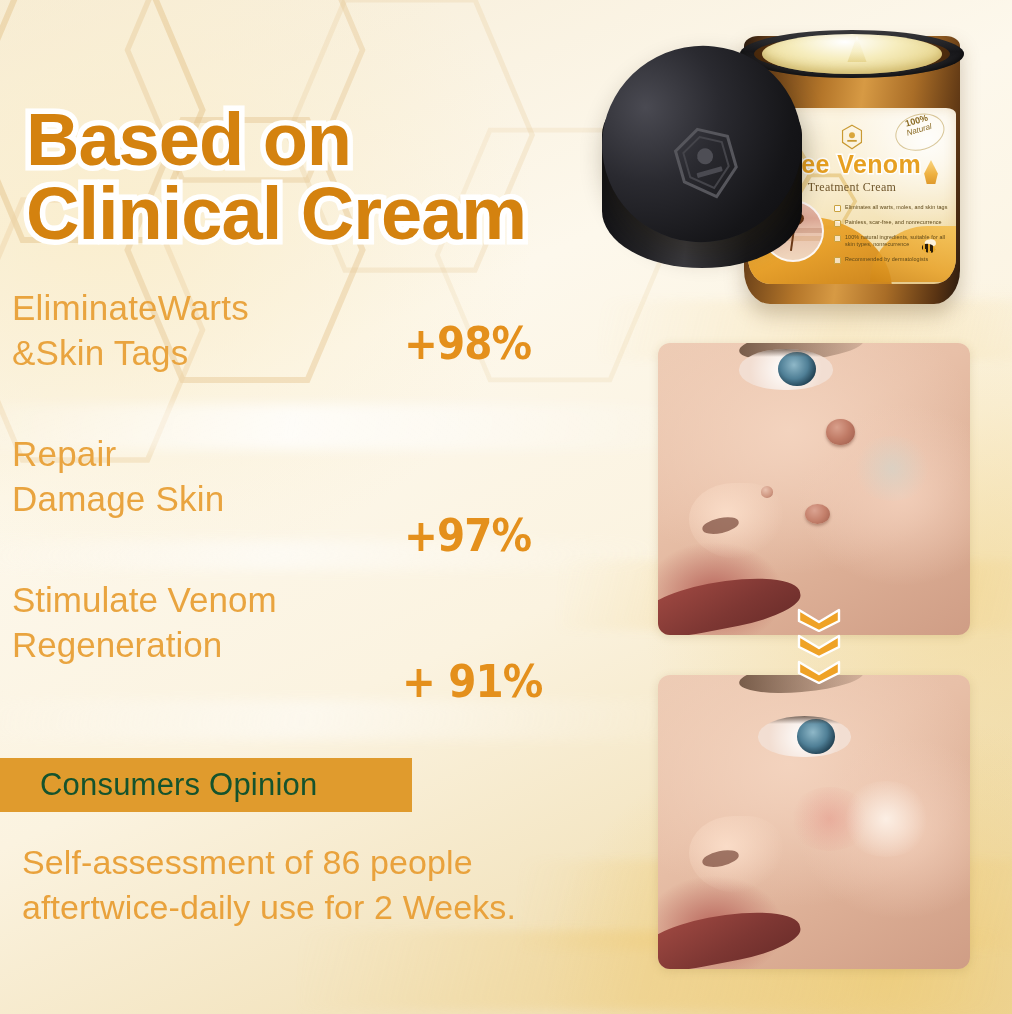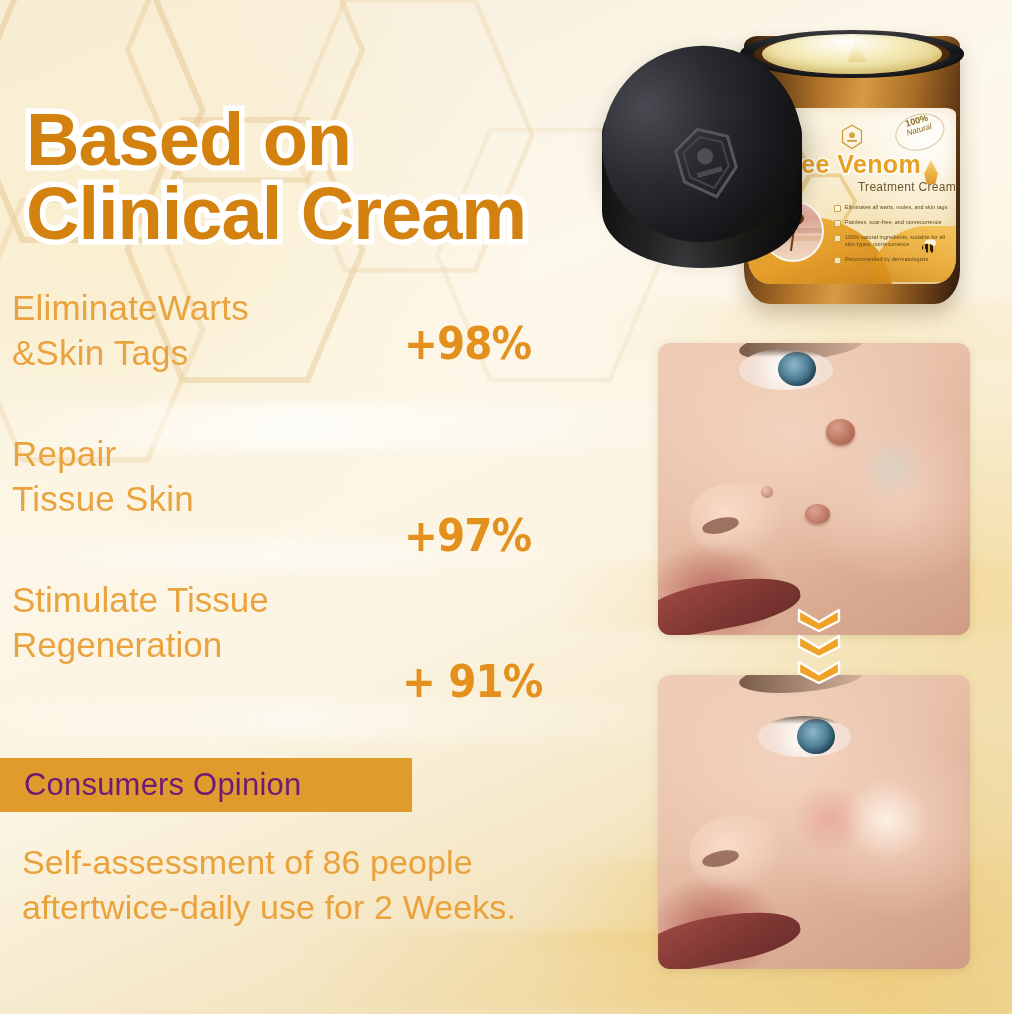--- a/index.html
+++ b/index.html
@@ -82,23 +82,23 @@
 
   
   .opinion-banner {
     position:absolute; left:0; top:758px;
     width:412px; height:54px;
     background:#E09B2D;
     z-index:6;
     display:flex; align-items:center;
   }
   .opinion-banner span {
-    color:#701a75;
+    color:#14532d;
     font-size:31px;
-    padding-left:24px;
+    padding-left:40px;
     letter-spacing:.2px;
   }
   .opinion-note {
     position:absolute; left:22px; top:840px;
     width:580px;
     font-size:34px; line-height:1.32;
     color:#E9A23C;
     z-index:6;
     letter-spacing:.1px;
   }
@@ -184,24 +184,25 @@
     position:absolute; left:0; right:0; top:42px;
     text-align:center;
     font-size:25px; font-weight:bold;
     color:#E7A022;
     -webkit-text-stroke:3px rgba(255,255,255,.92);
     paint-order:stroke fill;
     letter-spacing:.4px;
   }
   .label-sub {
     position:absolute; left:0; right:0; top:72px;
-    text-align:right;
+    text-align:center;
     font-size:12px;
     color:#6e5429;
     letter-spacing:.3px;
+    font-family:Liberation Serif, serif;
   }
   .label-crest {
     position:absolute; left:50%; top:16px; margin-left:-13px;
     width:26px; height:26px;
   }
   .label-crest svg { width:100%; height:100%; }
   .badge-natural {
     position:absolute; right:8px; top:8px; width:54px; height:40px;
     transform:rotate(-16deg);
     text-align:center;
@@ -436,25 +437,25 @@
   </div>
 
   <div class="benefits">
     <div class="benefit b1">
       <div class="label">EliminateWarts
 &amp;Skin Tags</div>
       <div class="pct">+98%</div>
     </div>
     <div class="benefit b2">
       <div class="label">Repair
-Tissue Skin</div>
+Damage Skin</div>
       <div class="pct">+97%</div>
     </div>
     <div class="benefit b3">
-      <div class="label">Stimulate Tissue
+      <div class="label">Stimulate Venom
 Regeneration</div>
       <div class="pct">+ 91%</div>
     </div>
   </div>
 
   <div class="opinion-banner">
     <span>Consumers Opinion</span>
   </div>
   <div class="opinion-note">Self-assessment of 86 people aftertwice-daily use for 2 Weeks.</div>
 

